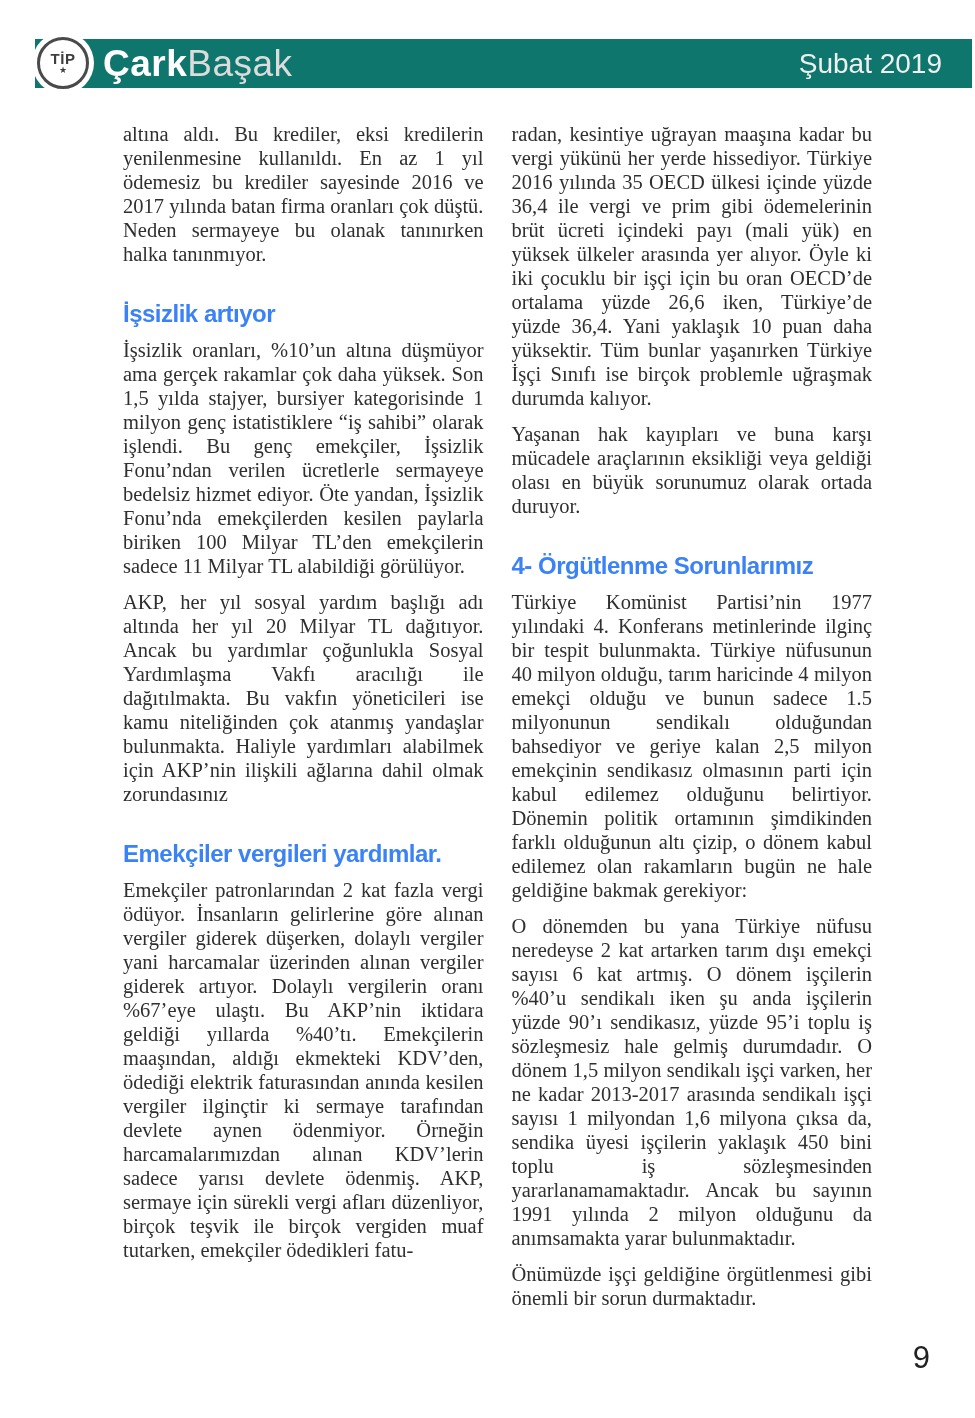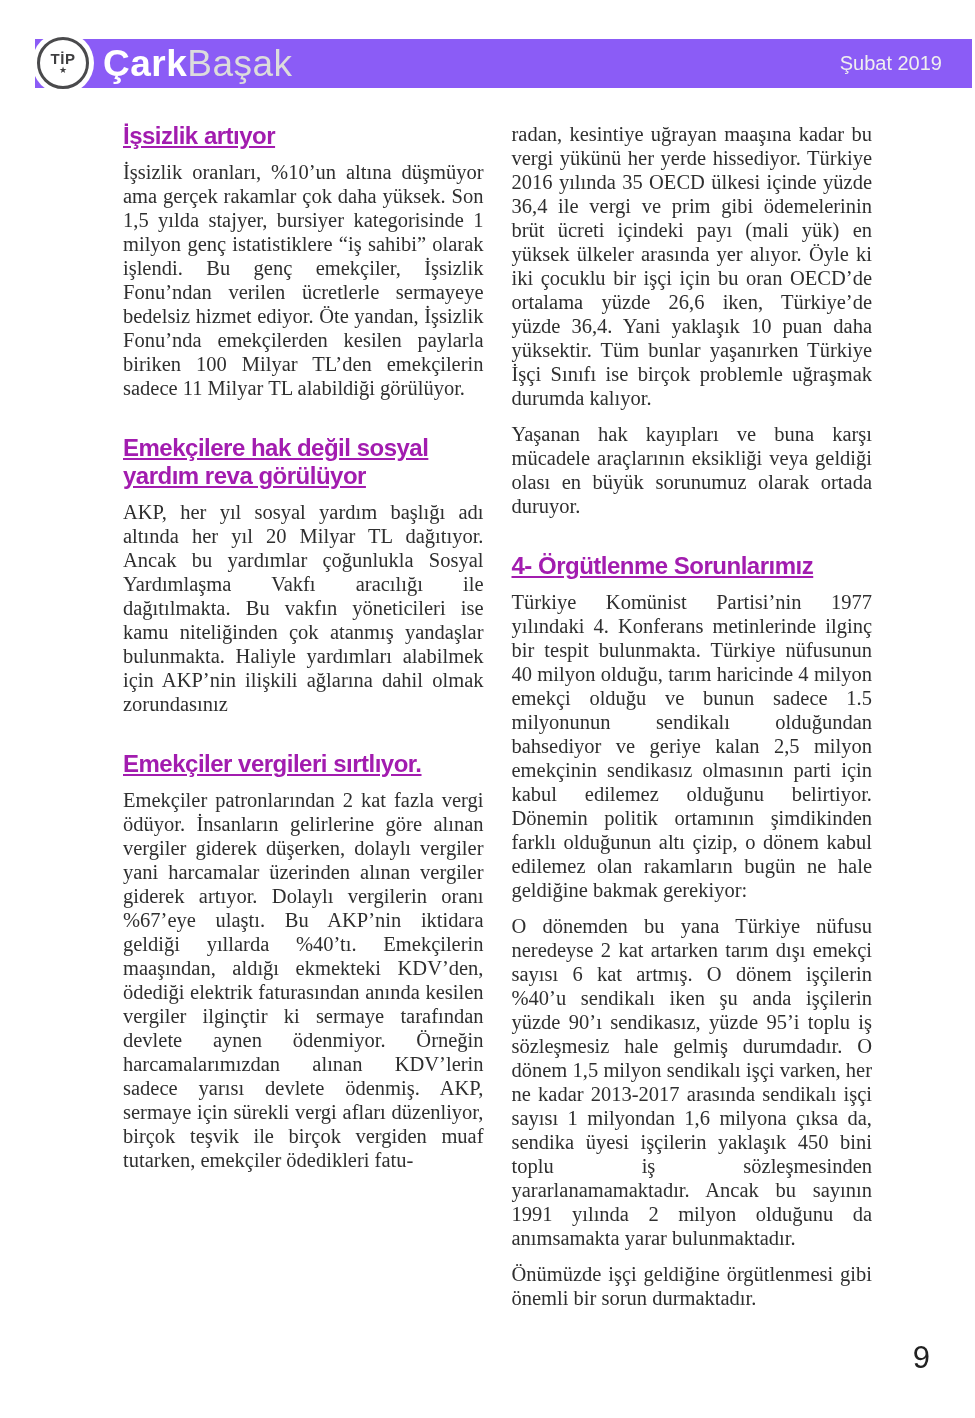--- a/index.html
+++ b/index.html
@@ -29,70 +29,70 @@
     font-size:9px;color:#3f3f41;line-height:8px;
   }
   .wordmark{
     margin-left:68px;font-family:"Liberation Sans", sans-serif;
     font-size:37px;line-height:49px;letter-spacing:0.5px;white-space:nowrap;
   }
   .wordmark .brand-bold{font-weight:800;color:#ffffff;}
   .wordmark .brand-light{font-weight:300;color:#dcdcdc;}
   .issue-date{
     margin-left:auto;margin-right:30px;
-    font-family:"Liberation Sans", sans-serif;font-size:20px;color:#efefef;font-weight:300;
+    font-family:"Liberation Sans", sans-serif;font-size:28px;color:#efefef;font-weight:300;
   }
   
   .content{
     position:absolute;left:123px;top:122px;width:749px;
     display:flex;gap:28px;
   }
   .col{flex:1 1 0;min-width:0;}
   .body-paragraph{
     margin:0 0 12px 0;
     font-size:20.5px;line-height:24px;
     text-align:justify;
   }
   .section-heading{
     margin:34px 0 10px 0;
     font-family:"Liberation Sans", sans-serif;
-    font-size:24px;line-height:28px;font-weight:bold;color:#a21caf;
-    letter-spacing:-0.5px;text-align:left;text-decoration:underline;
+    font-size:24px;line-height:28px;font-weight:bold;color:#3b82f6;
+    letter-spacing:-0.5px;text-align:left;
   }
   .col > .section-heading:first-child{margin-top:0;}
   
   .page-number{
     position:absolute;top:1340px;right:45px;
     font-family:"Liberation Sans", sans-serif;
     font-size:31px;color:#222222;font-weight:400;
   }
 </style>
 </head>
 <body>
 
-<div class="header-bar" style="background: #8b5cf6;">
+<div class="header-bar" style="background: #0f766e;">
   <div class="logo">
     <div class="logo-ring">
       <span class="tip-text">TİP</span>
       <span class="tip-star">★</span>
     </div>
   </div>
   <div class="wordmark">
     <span class="brand-bold">Çark</span><span class="brand-light">Başak</span>
   </div>
   <div class="issue-date">Şubat 2019</div>
 </div>
 
 <div class="content">
   <div class="col" id="col-left">
+      <p class="body-paragraph">altına aldı. Bu krediler, eksi kredilerin yenilenmesine kullanıldı. En az 1 yıl ödemesiz bu krediler sayesinde 2016 ve 2017 yılında batan firma oranları çok düştü. Neden sermayeye bu olanak tanınırken halka tanınmıyor.</p>
       <h3 class="section-heading">İşsizlik artıyor</h3>
       <p class="body-paragraph">İşsizlik oranları, %10’un altına düşmüyor ama gerçek rakamlar çok daha yüksek. Son 1,5 yılda stajyer, bursiyer kategorisinde 1 milyon genç istatistiklere “iş sahibi” olarak işlendi. Bu genç emekçiler, İşsizlik Fonu’ndan verilen ücretlerle sermayeye bedelsiz hizmet ediyor. Öte yandan, İşsizlik Fonu’nda emekçilerden kesilen paylarla biriken 100 Milyar TL’den emekçilerin sadece 11 Milyar TL alabildiği görülüyor.</p>
-      <h3 class="section-heading">Emekçilere hak değil sosyal yardım reva görülüyor</h3>
       <p class="body-paragraph">AKP, her yıl sosyal yardım başlığı adı altında her yıl 20 Milyar TL dağıtıyor. Ancak bu yardımlar çoğunlukla Sosyal Yardımlaşma Vakfı aracılığı ile dağıtılmakta. Bu vakfın yöneticileri ise kamu niteliğinden çok atanmış yandaşlar bulunmakta. Haliyle yardımları alabilmek için AKP’nin ilişkili ağlarına dahil olmak zorundasınız</p>
-      <h3 class="section-heading">Emekçiler vergileri sırtlıyor.</h3>
+      <h3 class="section-heading">Emekçiler vergileri yardımlar.</h3>
       <p class="body-paragraph">Emekçiler patronlarından 2 kat fazla vergi ödüyor. İnsanların gelirlerine göre alınan vergiler giderek düşerken, dolaylı vergiler yani harcamalar üzerinden alınan vergiler giderek artıyor. Dolaylı vergilerin oranı %67’eye ulaştı. Bu AKP’nin iktidara geldiği yıllarda %40’tı. Emekçilerin maaşından, aldığı ekmekteki KDV’den, ödediği elektrik faturasından anında kesilen vergiler ilginçtir ki sermaye tarafından devlete aynen ödenmiyor. Örneğin harcamalarımızdan alınan KDV’lerin sadece yarısı devlete ödenmiş. AKP, sermaye için sürekli vergi afları düzenliyor, birçok teşvik ile birçok vergiden muaf tutarken, emekçiler ödedikleri fatu-</p>
     </div>
   <div class="col" id="col-right">
       <p class="body-paragraph">radan, kesintiye uğrayan maaşına kadar bu vergi yükünü her yerde hissediyor. Türkiye 2016 yılında 35 OECD ülkesi içinde yüzde 36,4 ile vergi ve prim gibi ödemelerinin brüt ücreti içindeki payı (mali yük) en yüksek ülkeler arasında yer alıyor. Öyle ki iki çocuklu bir işçi için bu oran OECD’de ortalama yüzde 26,6 iken, Türkiye’de yüzde 36,4. Yani yaklaşık 10 puan daha yüksektir. Tüm bunlar yaşanırken Türkiye İşçi Sınıfı ise birçok problemle uğraşmak durumda kalıyor.</p>
       <p class="body-paragraph">Yaşanan hak kayıpları ve buna karşı mücadele araçlarının eksikliği veya geldiği olası en büyük sorunumuz olarak ortada duruyor.</p>
       <h3 class="section-heading">4- Örgütlenme Sorunlarımız</h3>
       <p class="body-paragraph">Türkiye Komünist Partisi’nin 1977 yılındaki 4. Konferans metinlerinde ilginç bir tespit bulunmakta. Türkiye nüfusunun 40 milyon olduğu, tarım haricinde 4 milyon emekçi olduğu ve bunun sadece 1.5 milyonunun sendikalı olduğundan bahsediyor ve geriye kalan 2,5 milyon emekçinin sendikasız olmasının parti için kabul edilemez olduğunu belirtiyor. Dönemin politik ortamının şimdikinden farklı olduğunun altı çizip, o dönem kabul edilemez olan rakamların bugün ne hale geldiğine bakmak gerekiyor:</p>
       <p class="body-paragraph">O dönemden bu yana Türkiye nüfusu neredeyse 2 kat artarken tarım dışı emekçi sayısı 6 kat artmış. O dönem işçilerin %40’u sendikalı iken şu anda işçilerin yüzde 90’ı sendikasız, yüzde 95’i toplu iş sözleşmesiz hale gelmiş durumdadır. O dönem 1,5 milyon sendikalı işçi varken, her ne kadar 2013-2017 arasında sendikalı işçi sayısı 1 milyondan 1,6 milyona çıksa da, sendika üyesi işçilerin yaklaşık 450 bini toplu iş sözleşmesinden yararlanamamaktadır. Ancak bu sayının 1991 yılında 2 milyon olduğunu da anımsamakta yarar bulunmaktadır.</p>
       <p class="body-paragraph">Önümüzde işçi geldiğine örgütlenmesi gibi önemli bir sorun durmaktadır.</p>
     </div>

